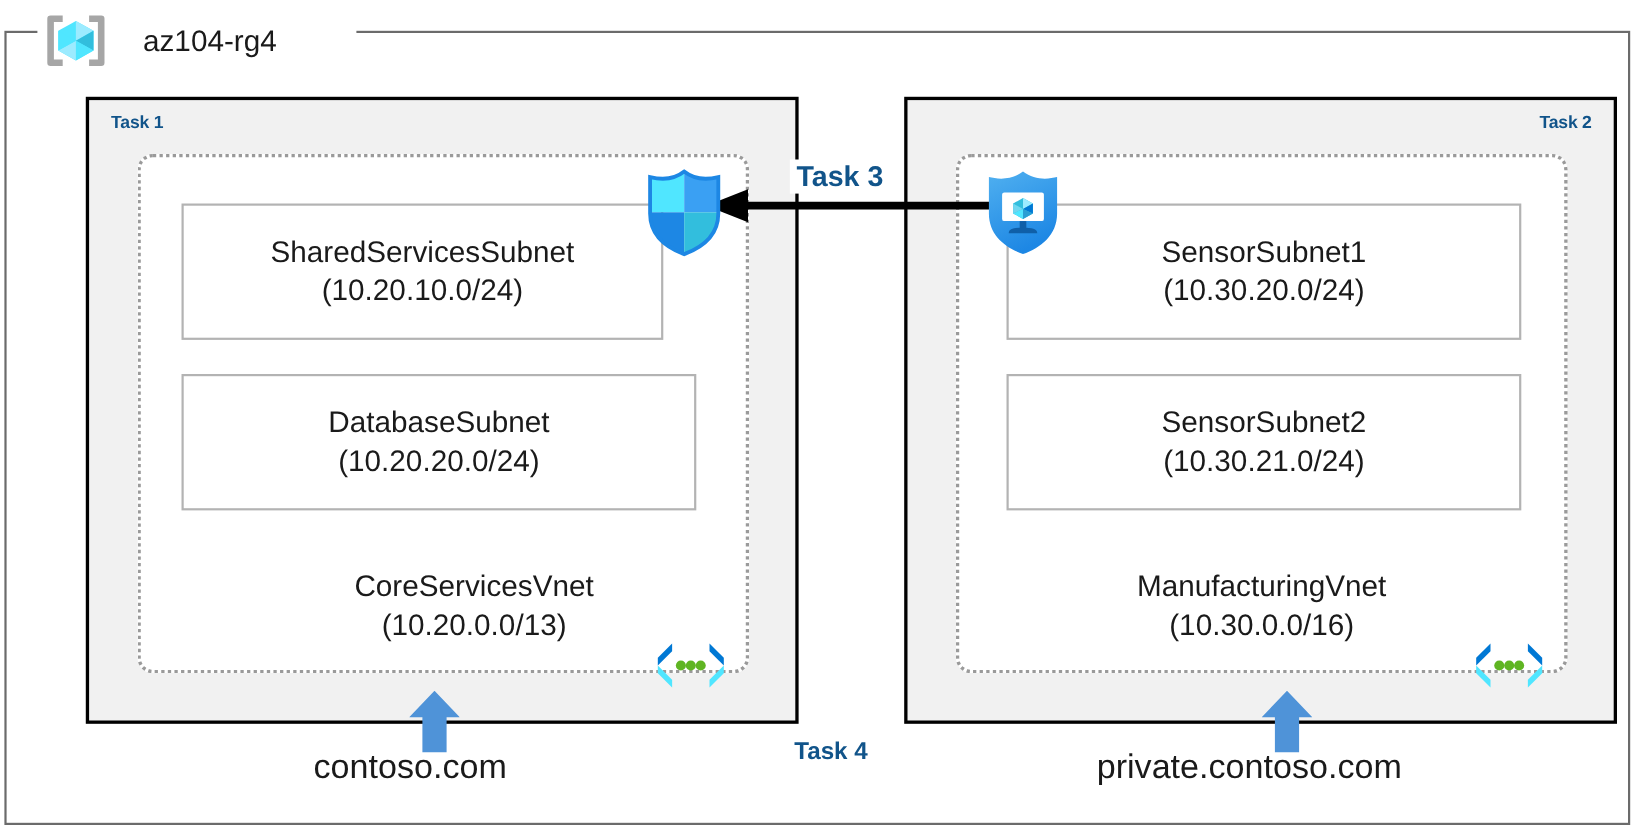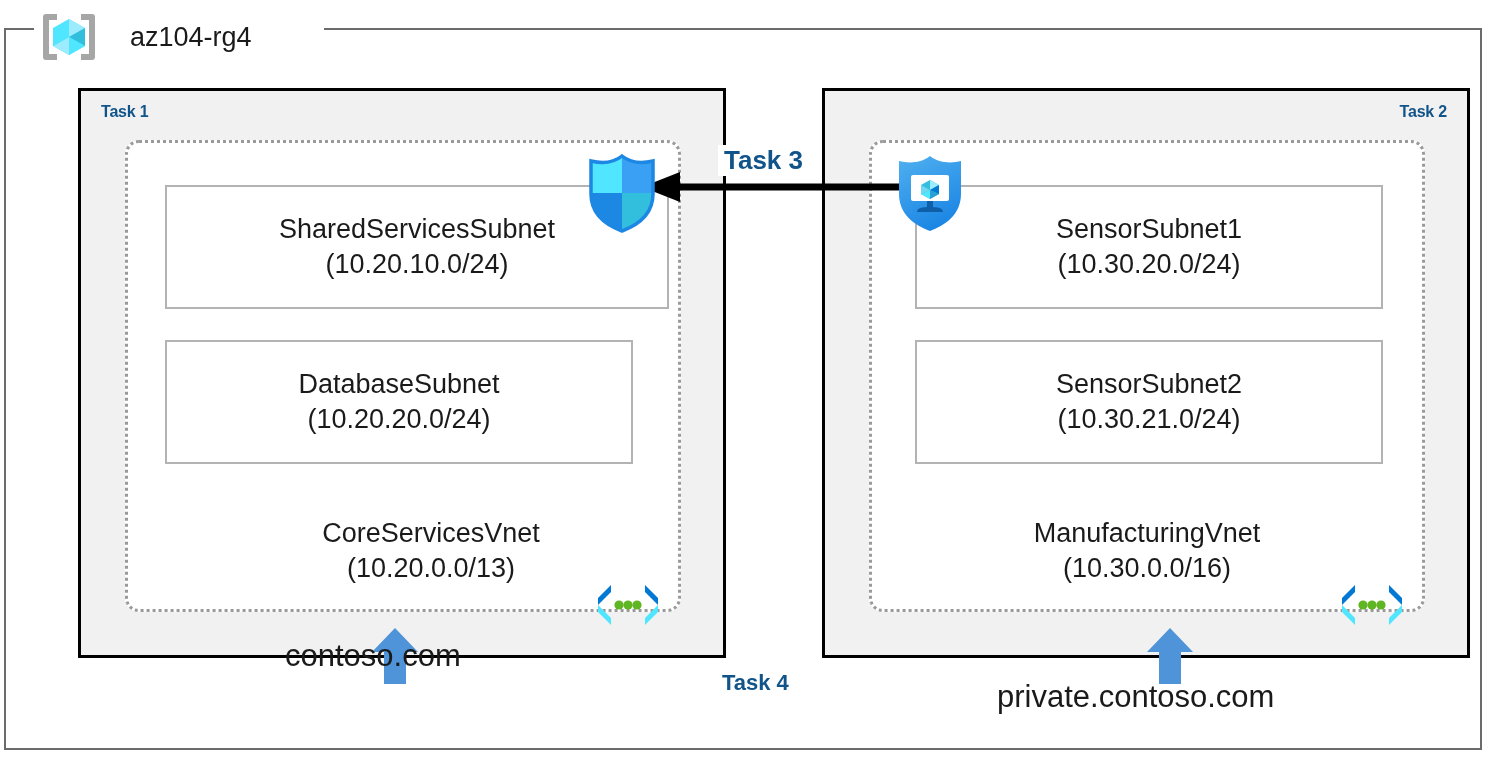--- a/index.html
+++ b/index.html
@@ -113,21 +113,21 @@
     justify-content: center;
   }
   .subnet-name, .subnet-cidr,
   .vnet-name, .vnet-cidr {
     font-size: 27px;
     color: #1a1a1a;
     line-height: 1.28;
     white-space: nowrap;
   }
 
-  #subnet-shared   { left: 165px; top: 185px; width: 504px; height: 124px; }
+  #subnet-shared   { left: 165px; top: 185px; width: 438px; height: 124px; }
   #subnet-database { left: 165px; top: 340px; width: 468px; height: 124px; }
   #subnet-sensor1  { left: 915px; top: 185px; width: 468px; height: 124px; }
   #subnet-sensor2  { left: 915px; top: 340px; width: 468px; height: 124px; }
 
   
   .vnet-caption {
     position: absolute;
     width: 556px;
     text-align: center;
     display: flex;
@@ -183,21 +183,21 @@
   }
   #dns-arrow-left  { left: 372px;  top: 628px; }
   #dns-arrow-right { left: 1147px; top: 628px; }
 
   .dns-label {
     position: absolute;
     font-size: 31px;
     color: #1a1a1a;
     white-space: nowrap;
   }
-  #dns-label-left  { left: 285px; top: 638px; }
+  #dns-label-left  { left: 285px; top: 679px; }
   #dns-label-right { left: 997px; top: 679px; }
 
   .task4-label {
     position: absolute;
     left: 722px;
     top: 670px;
     font-size: 22px;
     font-weight: bold;
     color: #11548a;
     white-space: nowrap;

